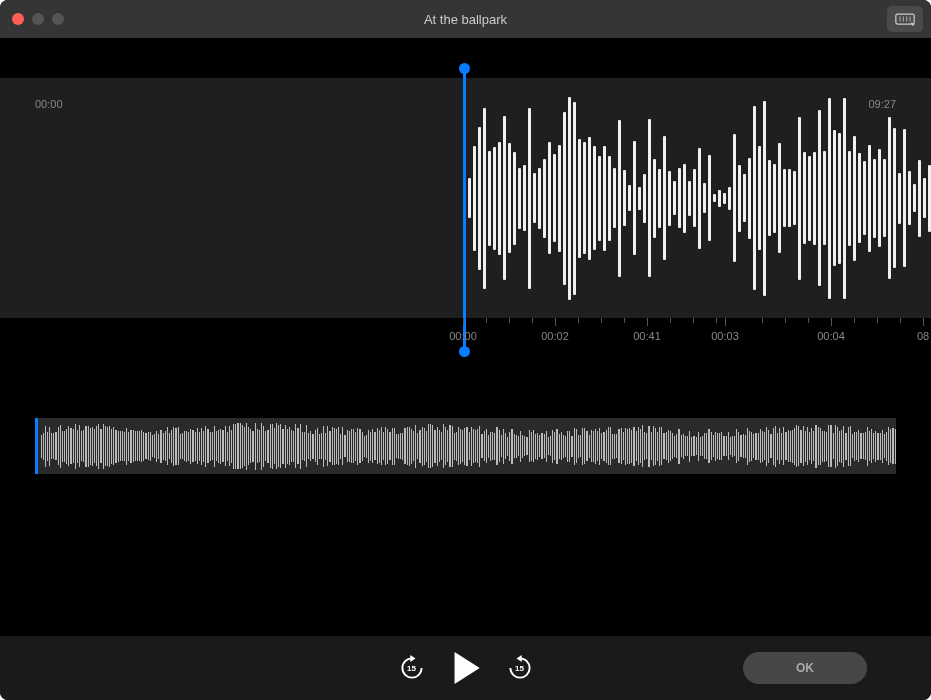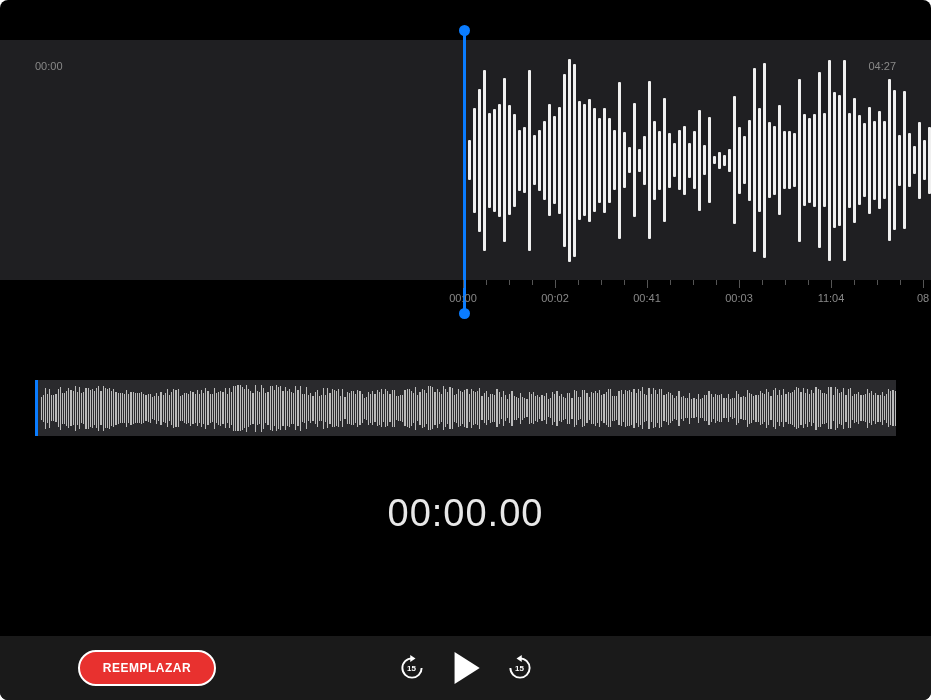--- a/index.html
+++ b/index.html
@@ -257,20 +257,39 @@
     .ok-btn span {
       color: #aaa;
       font-size: 12px;
       font-weight: 600;
     }
   </style>
 </head>
 <body>
 
 <div class="window">
+  <div class="title-bar">
+    <div class="traffic-lights">
+      <div class="traffic-light tl-close"></div>
+      <div class="traffic-light tl-min"></div>
+      <div class="traffic-light tl-max"></div>
+    </div>
+    <div class="window-title">At the ballpark</div>
+    <div class="trim-button">
+      <svg viewBox="0 0 24 16">
+        <rect x="1" y="2" width="22" height="12" rx="2" fill="none" stroke="#ccc" stroke-width="1.5"></rect>
+        <line x1="6" y1="5" x2="6" y2="11" stroke="#ccc" stroke-width="1"></line>
+        <line x1="10" y1="5" x2="10" y2="11" stroke="#ccc" stroke-width="1"></line>
+        <line x1="14" y1="5" x2="14" y2="11" stroke="#ccc" stroke-width="1"></line>
+        <line x1="18" y1="5" x2="18" y2="11" stroke="#ccc" stroke-width="1"></line>
+        <path d="M 19 13 L 23 15" stroke="#ccc" stroke-width="1.5" fill="none"></path>
+        <polygon points="23,15 21,13.5 21,16.5" fill="#ccc"></polygon>
+      </svg>
+    </div>
+  </div>
 
   <div class="editor-area">
 
     <div class="main-waveform">
       <div class="wf-bg"></div>
       <div class="wf-canvas" id="wf-canvas" style="left:468px;">
           <div class="wf-bar" style="height:40px"></div>
           <div class="wf-bar" style="height:105px"></div>
           <div class="wf-bar" style="height:143px"></div>
           <div class="wf-bar" style="height:181px"></div>
@@ -398,36 +417,36 @@
           </div>
           <div class="tick tick-minor" style="left:210px">
             <div class="tick-line"></div>
           </div>
           <div class="tick tick-minor" style="left:233px">
             <div class="tick-line"></div>
           </div>
           <div class="tick tick-minor" style="left:256px">
             <div class="tick-line"></div>
           </div>
-          <div class="tick tick-major" style="left:279px">
+          <div class="tick tick-major" style="left:265px">
             <div class="tick-line"></div>
             <div class="tick-label">00:03</div>
           </div>
           <div class="tick tick-minor" style="left:302px">
             <div class="tick-line"></div>
           </div>
           <div class="tick tick-minor" style="left:325px">
             <div class="tick-line"></div>
           </div>
           <div class="tick tick-minor" style="left:348px">
             <div class="tick-line"></div>
           </div>
           <div class="tick tick-major" style="left:371px">
             <div class="tick-line"></div>
-            <div class="tick-label">11:04</div>
+            <div class="tick-label">00:04</div>
           </div>
           <div class="tick tick-minor" style="left:394px">
             <div class="tick-line"></div>
           </div>
           <div class="tick tick-minor" style="left:417px">
             <div class="tick-line"></div>
           </div>
           <div class="tick tick-minor" style="left:440px">
             <div class="tick-line"></div>
           </div>
@@ -837,30 +856,26 @@
           <div class="ov-bar" style="height:24px"></div>
           <div class="ov-bar" style="height:29px"></div>
           <div class="ov-bar" style="height:38px"></div>
           <div class="ov-bar" style="height:34px"></div>
           <div class="ov-bar" style="height:36px"></div>
           <div class="ov-bar" style="height:35px"></div>
         </div>
     </div>
     <div class="overview-labels">
       <span>00:00</span>
-      <span>04:27</span>
+      <span>09:27</span>
     </div>
 
-    <div class="timecode">00:00.00</div>
   </div>
 
   <div class="toolbar">
-    <div class="replace-btn">
-      <span>REEMPLAZAR</span>
-    </div>
     <div class="transport">
       <div class="skip-btn">
         <svg viewBox="0 0 32 32">
           <path d="M 16 5 A 11 11 0 1 0 27 16" fill="none" stroke="#fff" stroke-width="2.2"></path>
           <polygon points="14,1 14,9 20,5" fill="#fff"></polygon>
         </svg>
         <span class="skip-label">15</span>
       </div>
       <div class="play-btn">
         <svg viewBox="0 0 24 28">
@@ -868,14 +883,17 @@
         </svg>
       </div>
       <div class="skip-btn">
         <svg viewBox="0 0 32 32">
           <path d="M 16 5 A 11 11 0 1 1 5 16" fill="none" stroke="#fff" stroke-width="2.2"></path>
           <polygon points="18,1 18,9 12,5" fill="#fff"></polygon>
         </svg>
         <span class="skip-label">15</span>
       </div>
     </div>
+    <div class="ok-btn">
+      <span>OK</span>
+    </div>
   </div>
 </div>
 
 </body></html>

